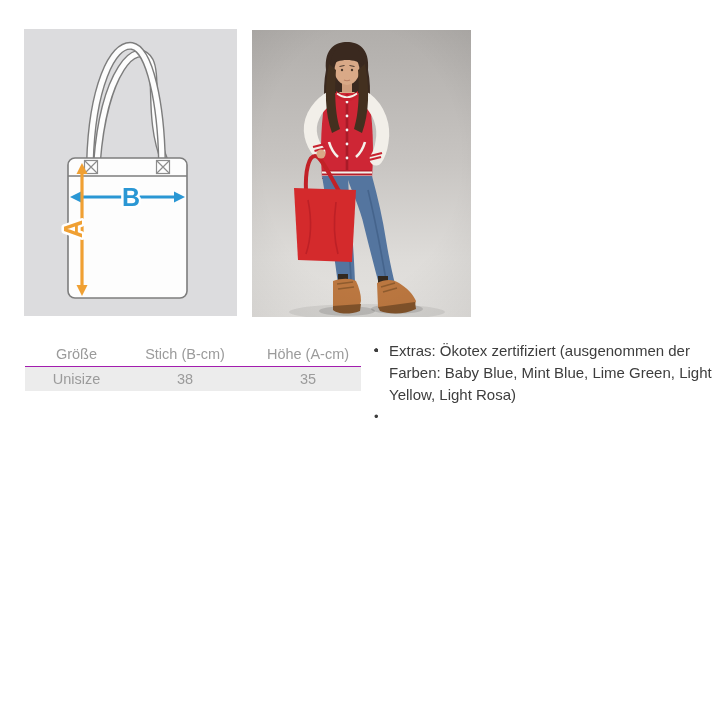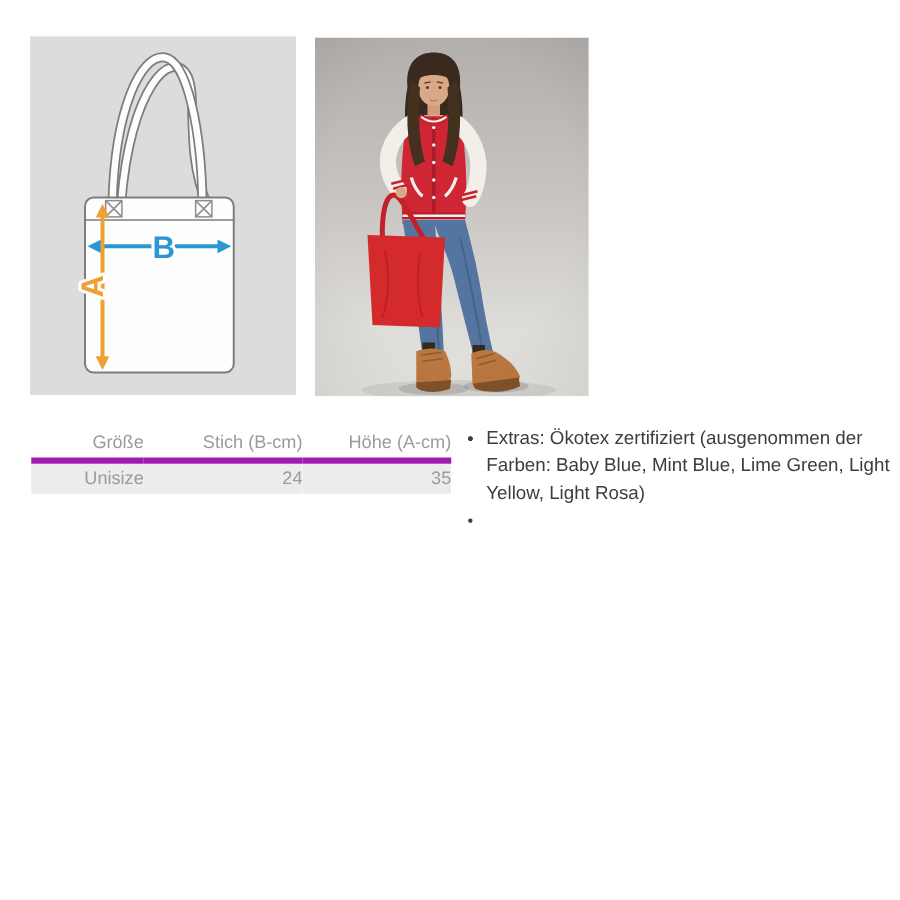--- a/index.html
+++ b/index.html
@@ -25,25 +25,25 @@
     paint-order:stroke; stroke:#ffffff; stroke-width:5px; stroke-linejoin:round;
   }
 
   
   .size-table {
     position:absolute; left:25px; top:342px; width:336px;
     border-collapse:collapse; table-layout:fixed;
     font-size:14.5px; color:var(--table-text,#9b9b9b);
   }
   .size-table th, .size-table td {
-    font-weight:400; text-align:right; height:24px; padding:0 0 0 13px;
+    font-weight:400; text-align:center; height:24px; padding:0 0 0 13px;
     white-space:nowrap; overflow:hidden;
   }
   .size-table thead tr { background:#ffffff; }
-  .size-table tbody tr { background:var(--table-row-bg,#ececec); border-top:5px solid #a21caf; }
+  .size-table tbody tr { background:var(--table-row-bg,#ececec); border-top:1px solid #a21caf; }
   .col-size { width:90px; } .col-width { width:127px; } .col-height { width:119px; }
 
   
   .description {
     position:absolute; left:372px; top:340px; width:342px;
     color:var(--body-text,#3d3d3d); font-size:15px; line-height:21.5px;
   }
   .description p { margin:0 0 13px 0; }
   .spec-list { list-style:none; margin:0; padding:0; line-height:22px; }
   .spec-list li { position:relative; padding-left:17px; }
@@ -212,21 +212,21 @@
     <thead>
       <tr>
         <th>Größe</th>
         <th>Stich (B-cm)</th>
         <th>Höhe (A-cm)</th>
       </tr>
     </thead>
     <tbody>
       <tr>
         <td>Unisize</td>
-        <td>24</td>
+        <td>38</td>
         <td>35</td>
       </tr>
     </tbody>
   </table>
 
   <div class="description">
     <ul class="spec-list">
       <li>
         <span class="bullet-dot">•</span>
       </li>

